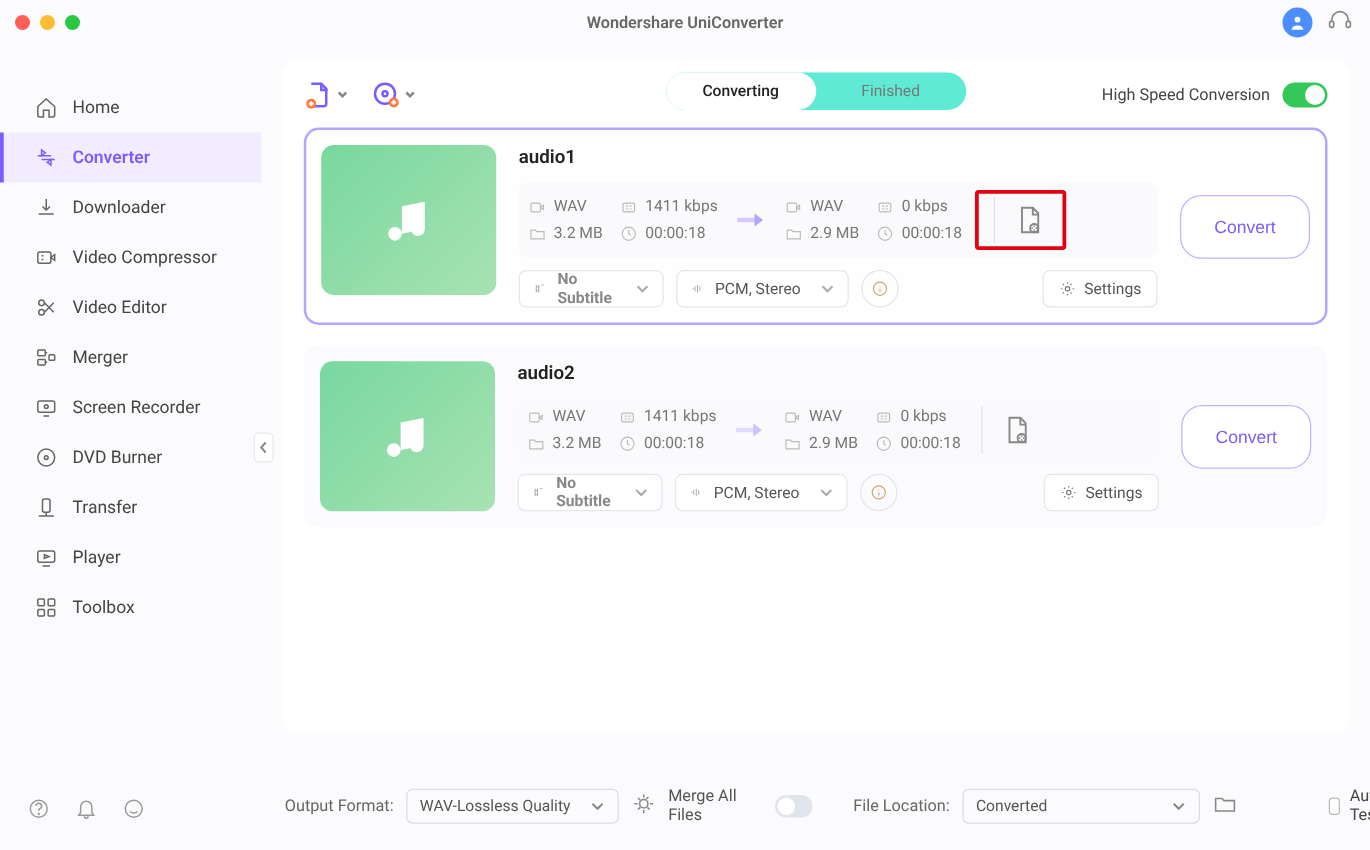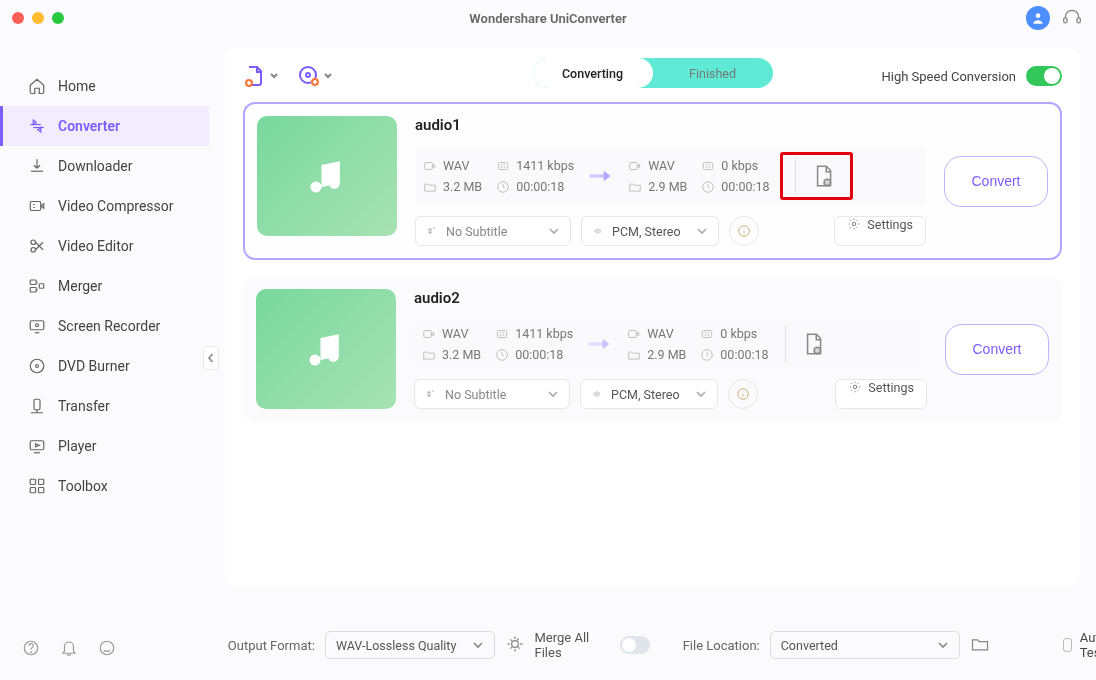--- a/index.html
+++ b/index.html
@@ -106,27 +106,27 @@
   align-self:center; width:104px; height:51px; border:1px solid #c1b2ff; background:#fff; color:#7b5cff;
   border-radius:17px; font-size:14px; font-weight:500;
 }
 .row2 { display:flex; align-items:center; gap:10px; margin-top:10px; }
 .dd {
   height:30px; border:1px solid #e6e6ec; border-radius:6px; background:#fff;
   display:flex; align-items:center; padding:0 10px; gap:8px; color:#888; font-size:12.5px;
 }
 .dd .lbl { flex:1; }
 .dd svg { width:12px; height:12px; stroke:#aaa; fill:none; stroke-width:1.6; }
-.dd.subt { width:156px; }
+.dd.subt { width:116px;font-weight:bold; }
 .dd.codec { width:138px; color:#555;}
 .circ-btn { width:30px; height:30px; border:1px solid #e6e6ec; border-radius:15px; display:flex; align-items:center; justify-content:center; }
 .circ-btn svg { width:14px; height:14px; stroke:#c9a96b; fill:none; stroke-width:1.6; }
 .settings-btn {
   margin-left:auto; height:30px; border:1px solid #e6e6ec; border-radius:6px; background:#fff;
-  display:flex; gap:6px; padding:0 12px; color:#555; font-size:12.5px;
+  display:flex; align-items:center; gap:6px; padding:0 12px; color:#555; font-size:12.5px;
 }
 .settings-btn svg { width:14px; height:14px; stroke:#777; fill:none; stroke-width:1.6; }
 .footer {
   position:absolute; left:18px; right:18px; bottom:16px;
   display:flex; align-items:center; gap:14px;
 }
 .f-row { display:flex; align-items:center; gap:10px; }
 .f-lbl { color:#666; font-size:13px; width:100px; text-align:right; }
 .f-col { display:flex; flex-direction:row; gap:10px; }
 .sel {

